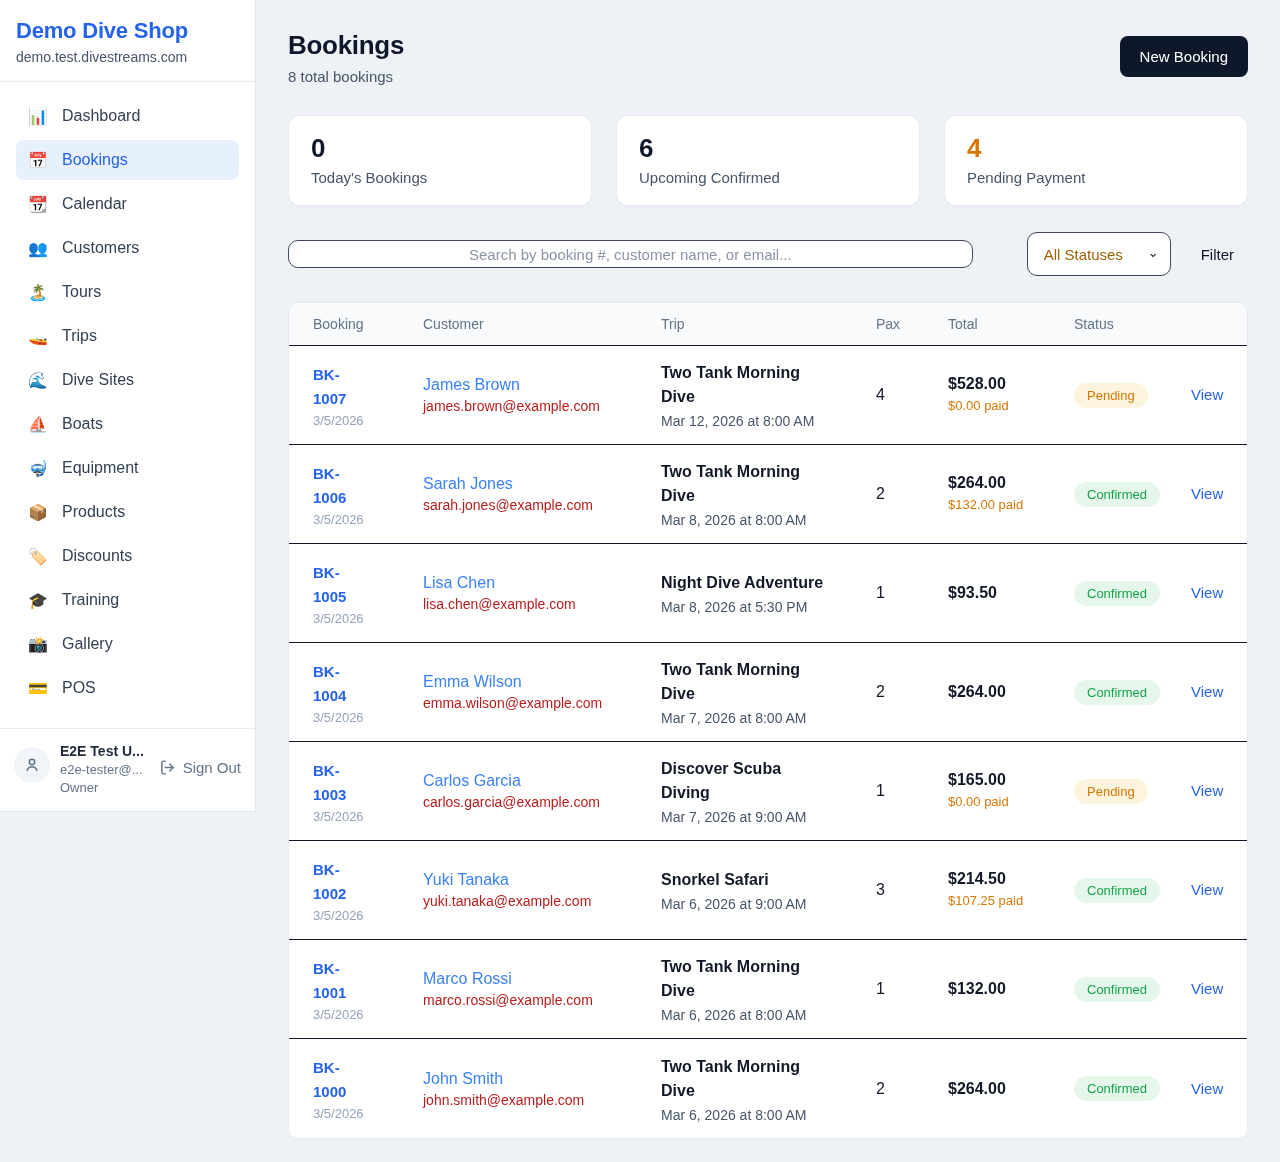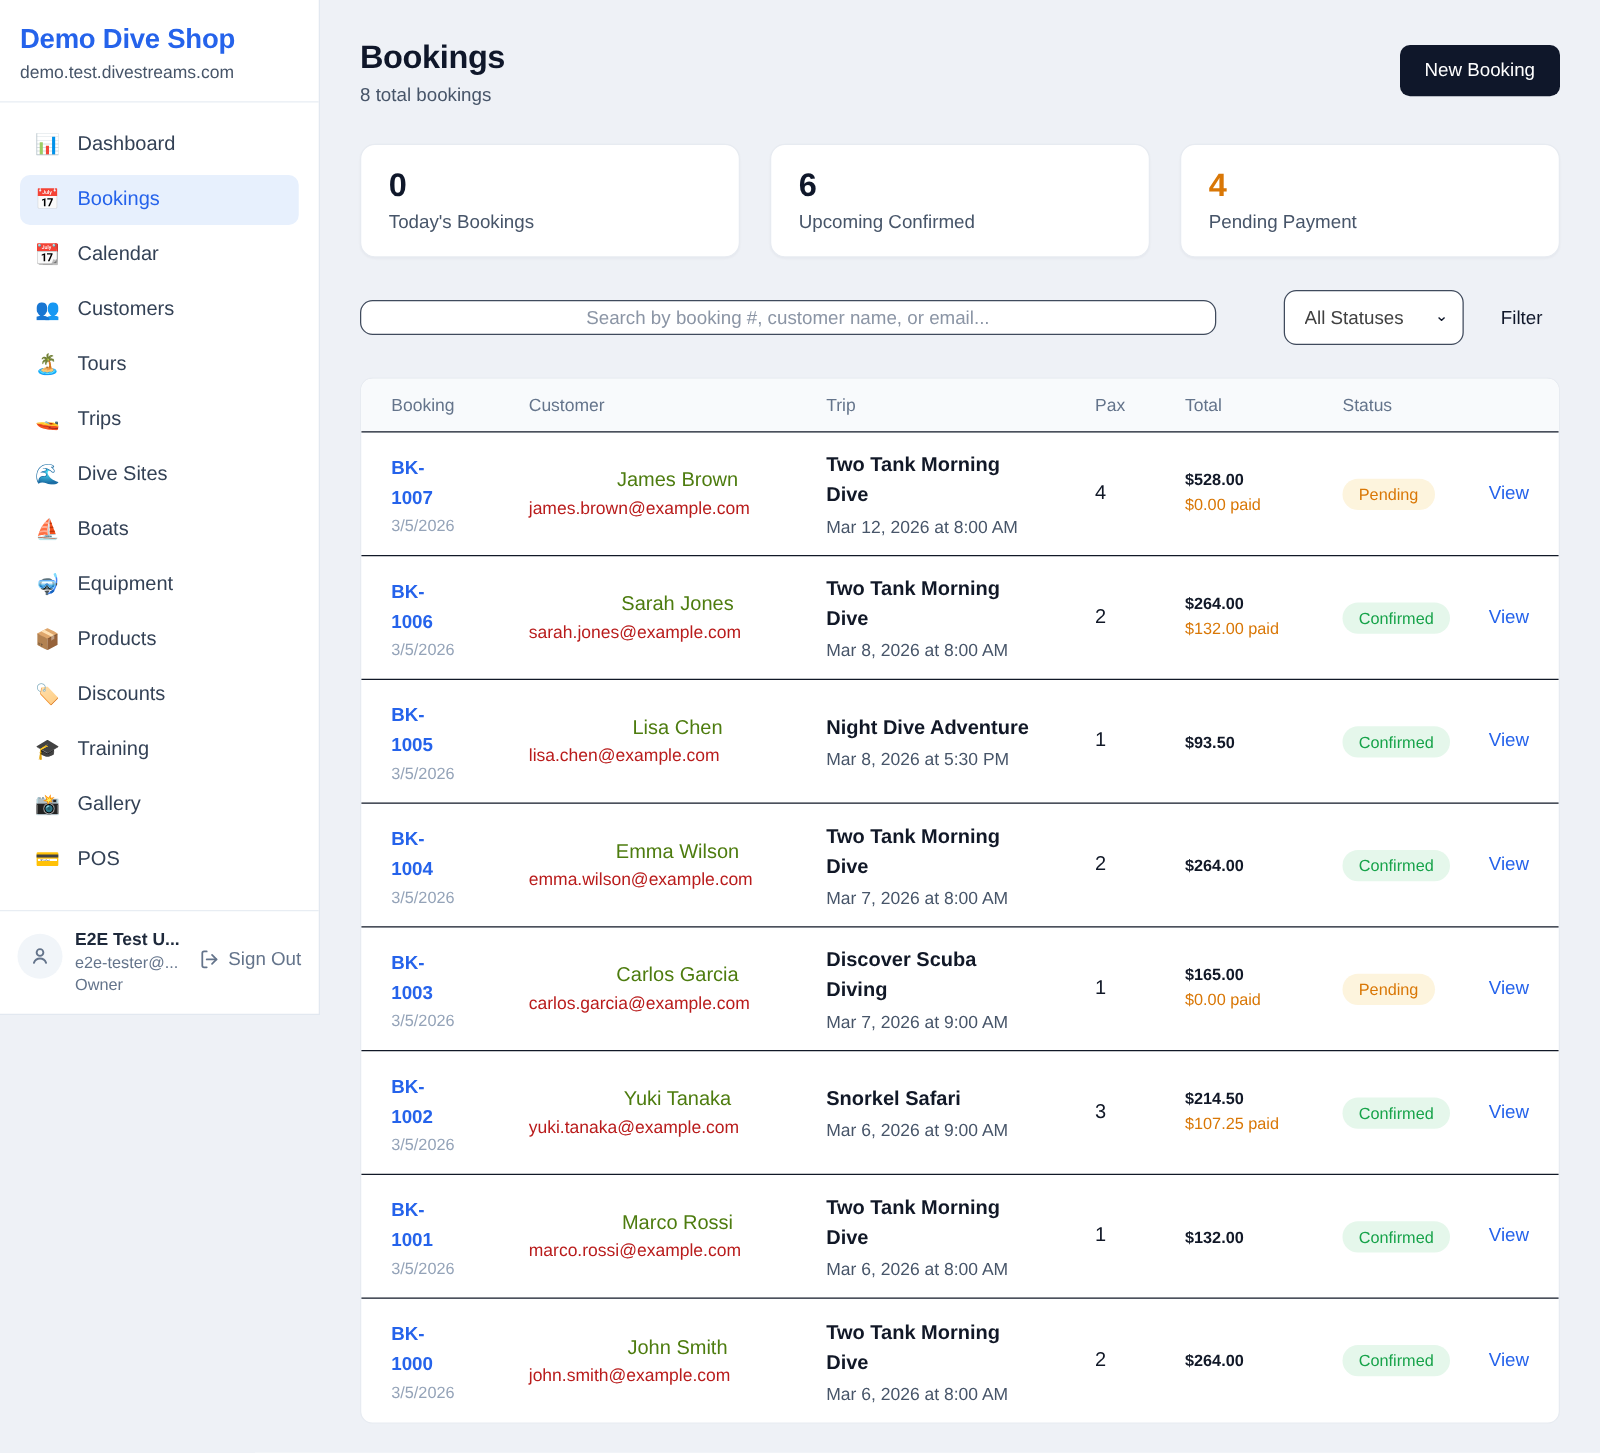--- a/index.html
+++ b/index.html
@@ -33,39 +33,39 @@
   .stats { display:grid; grid-template-columns:1fr 1fr 1fr; gap:24px; margin-top:30px; }
   .stat-card { background:#fff; border:1px solid #e7ebf1; border-radius:12px; padding:17px 22px 19px; box-shadow:0 1px 2px rgba(15,23,42,0.04); }
   .stat-val { font-size:26px; font-weight:700; color:#0f172a; }
   .stat-val.orange { color:#d97706; }
   .stat-label { font-size:15px; color:#475569; margin-top:5px; }
 
   .filters { display:flex; align-items:center; gap:16px; margin-top:26px; }
   .search { flex:1; height:28px; border:1px solid #3f4a5c; border-radius:10px; background:#fff; padding:0 16px; font-size:15px; font-family:inherit; color:#0f172a; outline:none;text-align:center; }
   .search::placeholder { color:#8b95a5; }
   .sel-wrap { position:relative; }
-  .status-sel { appearance:none; -webkit-appearance:none; height:44px; width:144px; border:1px solid #3f4a5c; border-radius:10px; background:#fff; padding:0 30px 0 16px; font-size:15px; font-family:inherit; color:#404040; cursor:pointer; outline:none;margin-left:38px; }
+  .status-sel { appearance:none; -webkit-appearance:none; height:44px; width:144px; border:1px solid #3f4a5c; border-radius:10px; background:#fff; padding:0 30px 0 16px; font-size:15px; font-family:inherit; color:#a16207; cursor:pointer; outline:none;margin-left:38px; }
   .sel-chev { position:absolute; right:12px; top:50%; transform:translateY(-58%); pointer-events:none; font-size:13px; color:#0f172a; }
   .filter-btn { background:none; border:none; font-family:inherit; font-size:15px; color:#0f172a; padding:0 14px; cursor:pointer; }
 
   
   .table-card { margin-top:26px; background:#fff; border:1px solid #e7ebf1; border-radius:10px; overflow:hidden; }
   .tgrid { display:grid; grid-template-columns:110px 238px 215px 72px 126px 117px 1fr; padding:0 24px; align-items:center; }
   .thead { background:#f8fafc; height:43px; border-bottom:1px solid #111827; }
   .th { font-size:14px; font-weight:500; color:#64748b; }
   .trow { border-bottom:1px solid #111827; min-height:99px; padding-top:14px; padding-bottom:14px; }
   .trow:last-child { border-bottom:none; }
   .bid { max-width:58px; font-size:15px; font-weight:700; color:#2563eb; line-height:1.6; cursor:pointer; }
   .bdate { font-size:13px; color:#94a3b8; margin-top:2px; }
-  .cname { font-size:16px; font-weight:500; color:#4d7c0f;text-align:center; }
+  .cname { font-size:16px; font-weight:500; color:#3b82f6; }
   .cemail { font-size:14px; color:#b91c1c; margin-top:4px; }
   .tname { max-width:163px; font-size:16px; font-weight:600; color:#111827; line-height:1.5; }
   .ttime { font-size:14px; color:#475569; margin-top:4px; }
   .pax { font-size:16px; color:#111827; }
-  .tot { font-size:13px; font-weight:700; color:#111827; }
+  .tot { font-size:16px; font-weight:700; color:#111827; }
   .paid { max-width:78px; font-size:13px; color:#d97706; margin-top:4px; line-height:1.4; }
   .paid:empty { display:none; }
   .badge { display:inline-block; padding:5px 13px; border-radius:999px; font-size:13px; }
   .badge.pending { background:#fdf4dd; color:#d97706; }
   .badge.confirmed { background:#e5f7eb; color:#17a34a; }
   .view { font-size:15px; font-weight:500; color:#2563eb; cursor:pointer;margin-top:40px; }
   svg { display:block; }
 </style>
 </head>
 <body>

